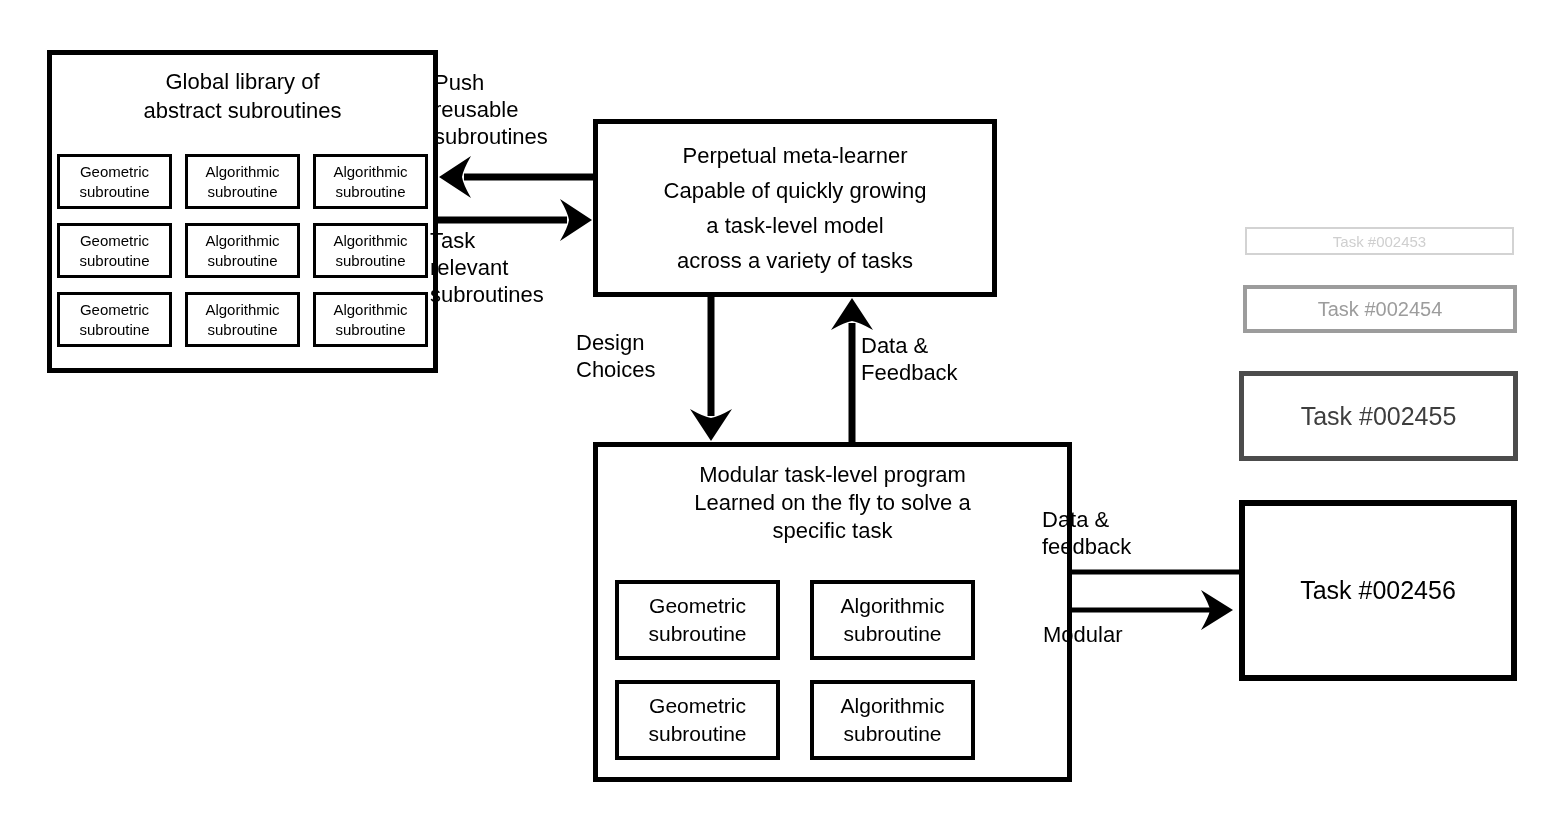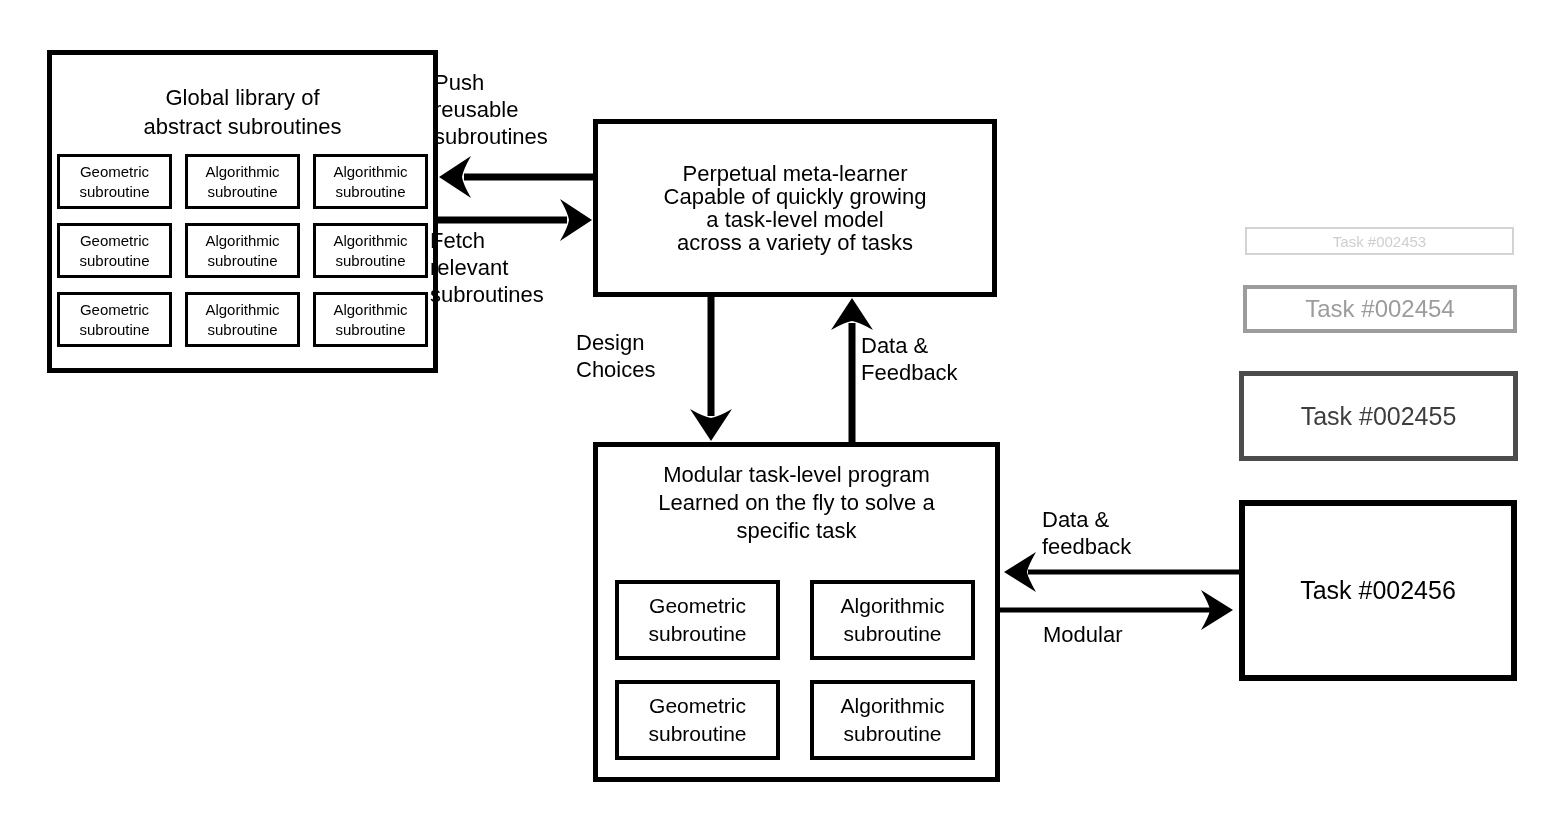--- a/index.html
+++ b/index.html
@@ -13,28 +13,28 @@
     overflow: hidden;
   }
   .prewrap { white-space: pre-line; }
 
   
   .bigbox { position: absolute; box-sizing: border-box; border: 5px solid #000; background: #fff; }
 
   .library    { left: 47px;  top: 50px;  width: 391px; height: 323px; }
   .meta       { left: 593px; top: 119px; width: 404px; height: 178px;
                 display: flex; align-items: center; justify-content: center;
-                text-align: center; font-size: 22px; line-height: 23px; }
-  .program    { left: 593px; top: 442px; width: 407px; height: 340px; text-decoration: underline; }
+                text-align: center; font-size: 22px; line-height: 35px; }
+  .program    { left: 593px; top: 442px; width: 479px; height: 340px; text-decoration: underline; }
 
   .box-title {
     position: absolute; left: 0; right: 0; text-align: center;
     font-size: 22px; line-height: 29px;
   }
-  .library .box-title { top: 28px; }
+  .library .box-title { top: 12px; }
   .program .box-title { top: 14px; line-height: 28px; }
 
   .lib-grid {
     position: absolute; left: 5px; top: 99px;
     display: grid;
     grid-template-columns: repeat(3, 115px);
     grid-auto-rows: 55px;
     column-gap: 13px; row-gap: 14px;
   }
   .lib-cell {
@@ -57,21 +57,21 @@
   }
 
   
   .taskbox {
     position: absolute; box-sizing: border-box; background: #fff;
     display: flex; align-items: center; justify-content: center; text-align: center;
   }
   .task-1 { left: 1245px; top: 227px; width: 269px; height: 28px;
             border: 2px solid #d3d3d3; color: #cfcfcf; font-size: 15px; }
   .task-2 { left: 1243px; top: 285px; width: 274px; height: 48px;
-            border: 4px solid #9c9c9c; color: #9c9c9c; font-size: 24px; }
+            border: 4px solid #9c9c9c; color: #9c9c9c; font-size: 20px; }
   .task-3 { left: 1239px; top: 371px; width: 279px; height: 90px;
             border: 5px solid #4c4c4c; color: #3e3e3e; font-size: 25px; }
   .task-4 { left: 1239px; top: 500px; width: 278px; height: 181px;
             border: 6px solid #000; color: #000; font-size: 25px; }
 
   
   .flabel {
     position: absolute; text-align: left;
     font-size: 22px; line-height: 27px;
   }
@@ -158,21 +158,21 @@
   </div>
 
   <div class="taskbox task-1">Task #002453</div>
   <div class="taskbox task-2">Task #002454</div>
   <div class="taskbox task-3">Task #002455</div>
   <div class="taskbox task-4">Task #002456</div>
 
   <div class="flabel prewrap push-label">Push
 reusable
 subroutines</div>
-  <div class="flabel prewrap fetch-label">Fetch
+  <div class="flabel prewrap fetch-label">Task
 relevant
 subroutines</div>
   <div class="flabel prewrap design-label">Design
 Choices</div>
   <div class="flabel prewrap feedbackup-label">Data &amp;
 Feedback</div>
   <div class="flabel prewrap datafb-label">Data &amp;
 feedback</div>
   <div class="flabel prewrap actions-label">Modular</div>
 

